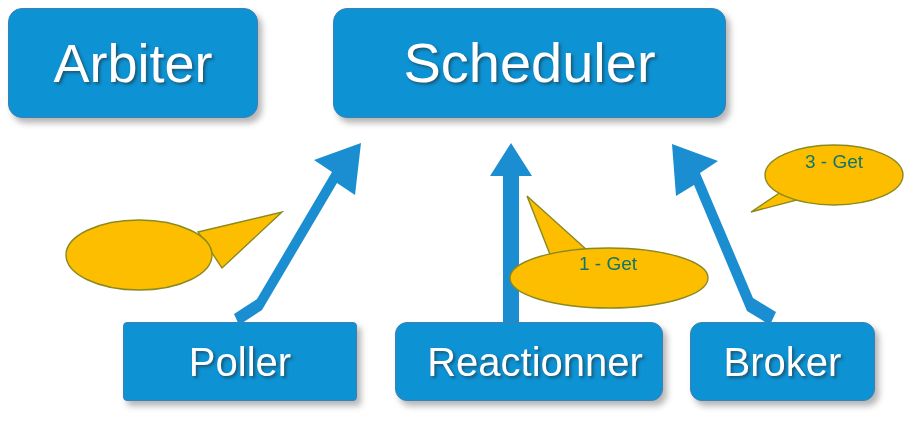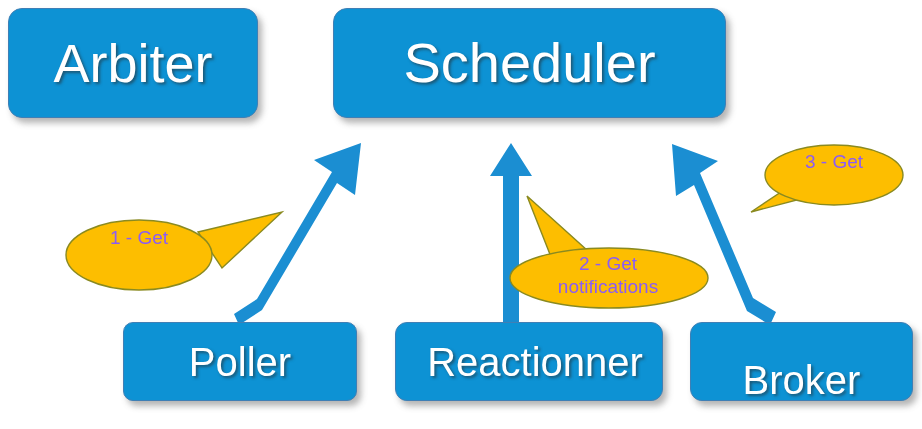--- a/index.html
+++ b/index.html
@@ -40,33 +40,33 @@
     color: #ffffff;
     font-family: "Liberation Sans", sans-serif;
     font-weight: normal;
     letter-spacing: 0px;
     text-shadow: 2px 2px 3px rgba(40, 40, 40, 0.55);
     white-space: nowrap;
     line-height: 1;
   }
   #box-arbiter    { left: 8px;   top: 8px;   width: 250px; height: 110px; }
   #box-scheduler  { left: 333px; top: 8px;   width: 393px; height: 110px; }
-  #box-poller     { left: 123px; top: 322px; width: 234px; height: 79px;  border-radius: 10px; }
+  #box-poller     { left: 123px; top: 322px; width: 234px; height: 79px;  border-radius: 4px; }
   #box-reactionner{ left: 395px; top: 322px; width: 268px; height: 79px;  border-radius: 12px; padding-left: 12px; }
-  #box-broker     { left: 690px; top: 322px; width: 223px; height: 79px;  border-radius: 12px; align-items: flex-end; }
+  #box-broker     { left: 690px; top: 322px; width: 185px; height: 79px;  border-radius: 12px; }
 
   #box-arbiter .node-label    { font-size: 54px; }
   #box-scheduler .node-label  { font-size: 56px; }
   #box-poller .node-label     { font-size: 40px; }
   #box-reactionner .node-label{ font-size: 40px; }
   #box-broker .node-label     { font-size: 40px; }
 
   .callout-text {
     position: absolute;
-    color: #8b5cf6;
+    color: #0f766e;
     font-family: "Liberation Sans", sans-serif;
     font-size: 19px;
     line-height: 23px;
     text-align: center;
     white-space: nowrap;
     pointer-events: none;
   }
   #callout-1-text { left: 66px;  top: 226px; width: 146px; }
   #callout-2-text { left: 508px; top: 252px; width: 200px; }
   #callout-3-text { left: 764px; top: 150px; width: 140px; }
@@ -125,25 +125,23 @@
 
   <div class="node-box" id="box-reactionner">
     <span class="node-label">Reactionner</span>
   </div>
 
   <div class="node-box" id="box-broker">
     <span class="node-label">Broker</span>
   </div>
 
   <div class="callout-text" id="callout-1-text">
-    <div>1 - Get</div>
   </div>
 
   <div class="callout-text" id="callout-2-text">
-    <div>2 - Get</div>
-    <div>notifications</div>
+    <div>1 - Get</div>
   </div>
 
   <div class="callout-text" id="callout-3-text">
     <div>3 - Get</div>
   </div>
 
 </div>
 
 </body></html>

